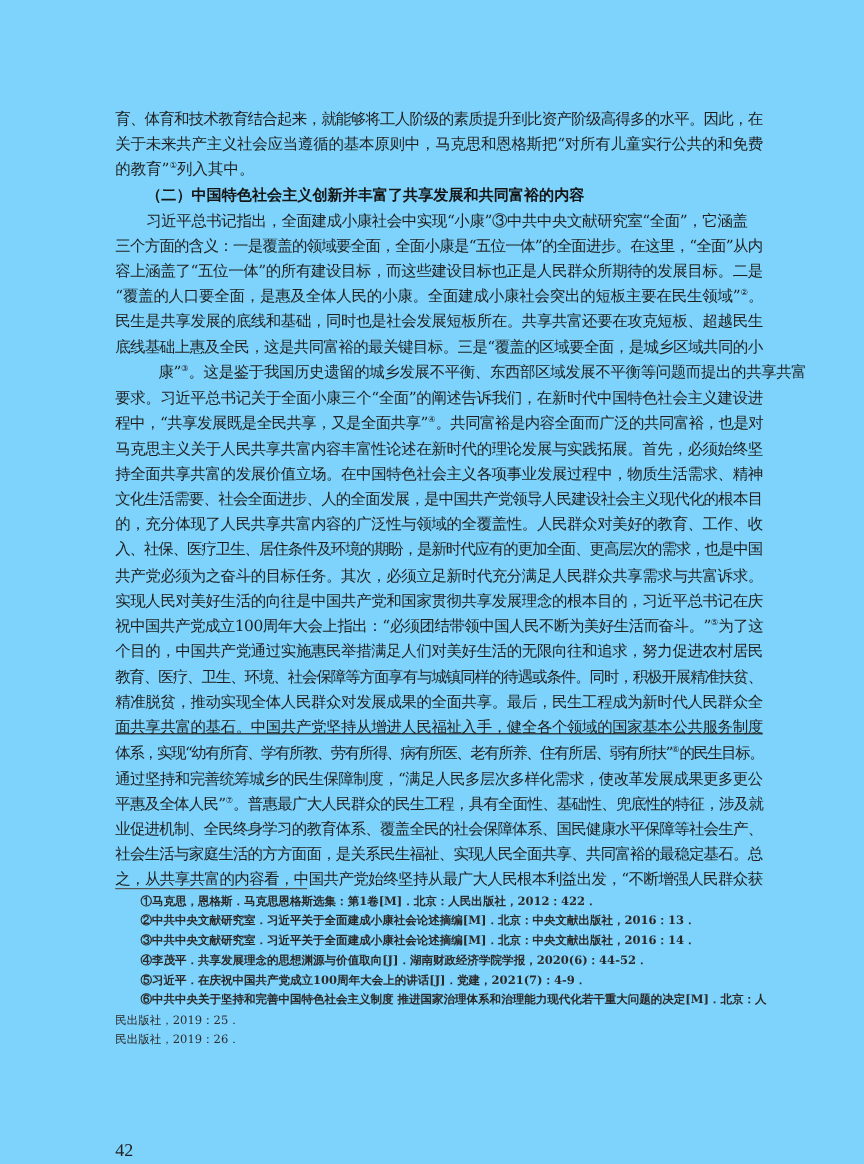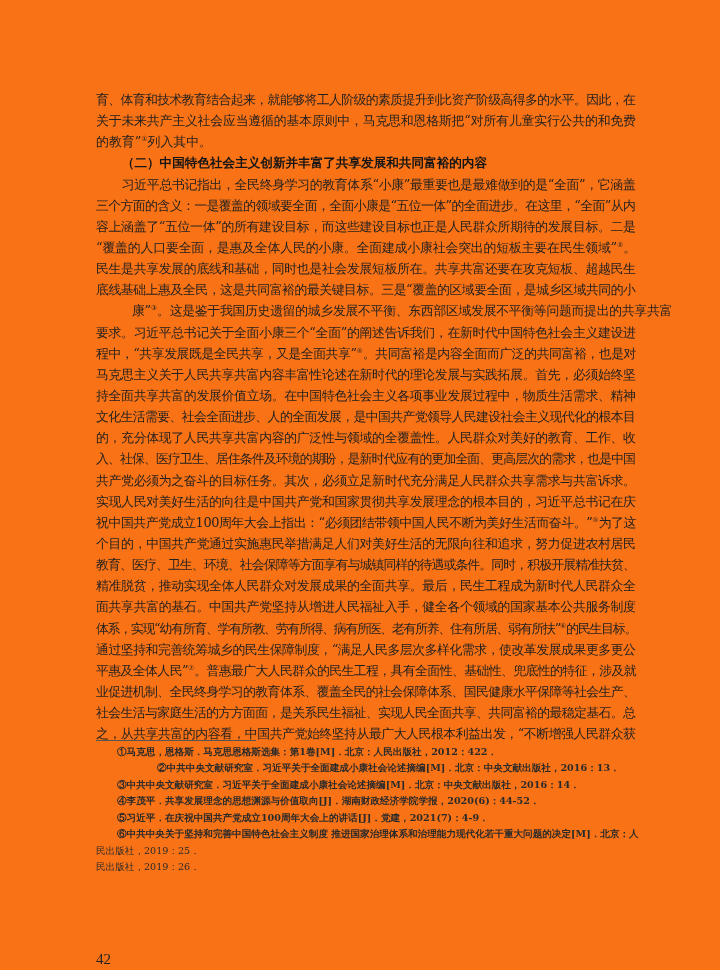--- a/index.html
+++ b/index.html
@@ -1,20 +1,20 @@
 <!DOCTYPE html>
 <html><head>
 <meta charset="utf-8">
 <style>
   html, body { margin: 0; padding: 0; background: #ffffff; }
   .page {
     position: relative;
     width: 720px;
     height: 970px;
-    background: #f97316;
+    background: #7dd3fc;
     overflow: hidden;
     color: #1f1f1f;
     font-family: "DejaVu Serif", "Liberation Serif", serif;
   }
   .body-block {
     position: absolute;
     left: 96px;
     top: 89px;
     width: 540px;
   }
@@ -77,54 +77,54 @@
 <div class="page">
 
   <div class="body-block">
 
     <div class="line j"><span style="letter-spacing: -0.632267px;">育、体育和技术教育结合起来，就能够将工人阶级的素质提升到比资产阶级高得多的水平。因此，在</span></div>
     <div class="line j"><span style="letter-spacing: -0.190476px;">关于未来共产主义社会应当遵循的基本原则中，马克思和恩格斯把“对所有儿童实行公共的和免费</span></div>
     <div class="line"><span style="letter-spacing: 0px;">的教育”<sup class="fnref">①</sup>列入其中。</span></div>
 
     <div class="line indent heading"><span style="letter-spacing: 0px;">（二）中国特色社会主义创新并丰富了共享发展和共同富裕的内容</span></div>
 
-    <div class="line j indent"><span style="letter-spacing: -0.359747px;">习近平总书记指出，全民终身学习的教育体系“小康”最重要也是最难做到的是“全面”，它涵盖</span></div>
+    <div class="line j indent"><span style="letter-spacing: -0.359747px;">习近平总书记指出，全面建成小康社会中实现“小康”③中共中央文献研究室“全面”，它涵盖</span></div>
     <div class="line j"><span style="letter-spacing: -0.617361px;">三个方面的含义：一是覆盖的领域要全面，全面小康是“五位一体”的全面进步。在这里，“全面”从内</span></div>
     <div class="line j"><span style="letter-spacing: -0.33939px;">容上涵盖了“五位一体”的所有建设目标，而这些建设目标也正是人民群众所期待的发展目标。二是</span></div>
     <div class="line j"><span style="letter-spacing: -0.185683px; text-align: right;">“覆盖的人口要全面，是惠及全体人民的小康。全面建成小康社会突出的短板主要在民生领域”<sup class="fnref">②</sup>。</span></div>
     <div class="line j"><span style="letter-spacing: -0.340402px;">民生是共享发展的底线和基础，同时也是社会发展短板所在。共享共富还要在攻克短板、超越民生</span></div>
     <div class="line j"><span style="letter-spacing: -0.485828px;">底线基础上惠及全民，这是共同富裕的最关键目标。三是“覆盖的区域要全面，是城乡区域共同的小</span></div>
     <div class="line j"><span style="letter-spacing: -0.332122px; margin-left: 36px;">康”<sup class="fnref">③</sup>。这是鉴于我国历史遗留的城乡发展不平衡、东西部区域发展不平衡等问题而提出的共享共富</span></div>
     <div class="line j"><span style="letter-spacing: -0.33939px;">要求。习近平总书记关于全面小康三个“全面”的阐述告诉我们，在新时代中国特色社会主义建设进</span></div>
     <div class="line j"><span style="letter-spacing: -0.474432px;">程中，“共享发展既是全民共享，又是全面共享”<sup class="fnref">④</sup>。共同富裕是内容全面而广泛的共同富裕，也是对</span></div>
     <div class="line j"><span style="letter-spacing: -0.340402px;">马克思主义关于人民共享共富内容丰富性论述在新时代的理论发展与实践拓展。首先，必须始终坚</span></div>
     <div class="line j"><span style="letter-spacing: -0.340402px;">持全面共享共富的发展价值立场。在中国特色社会主义各项事业发展过程中，物质生活需求、精神</span></div>
     <div class="line j"><span style="letter-spacing: -0.632267px;">文化生活需要、社会全面进步、人的全面发展，是中国共产党领导人民建设社会主义现代化的根本目</span></div>
     <div class="line j"><span style="letter-spacing: -0.340402px;">的，充分体现了人民共享共富内容的广泛性与领域的全覆盖性。人民群众对美好的教育、工作、收</span></div>
     <div class="line j"><span style="letter-spacing: -0.910866px;">入、社保、医疗卫生、居住条件及环境的期盼，是新时代应有的更加全面、更高层次的需求，也是中国</span></div>
     <div class="line j"><span style="letter-spacing: -0.340402px;">共产党必须为之奋斗的目标任务。其次，必须立足新时代充分满足人民群众共享需求与共富诉求。</span></div>
     <div class="line j"><span style="letter-spacing: -0.340402px;">实现人民对美好生活的向往是中国共产党和国家贯彻共享发展理念的根本目的，习近平总书记在庆</span></div>
     <div class="line j"><span style="letter-spacing: -0.437847px;">祝中国共产党成立100周年大会上指出：“必须团结带领中国人民不断为美好生活而奋斗。”<sup class="fnref">⑤</sup>为了这</span></div>
     <div class="line j"><span style="letter-spacing: -0.340402px;">个目的，中国共产党通过实施惠民举措满足人们对美好生活的无限向往和追求，努力促进农村居民</span></div>
     <div class="line j"><span style="letter-spacing: -0.910866px;">教育、医疗、卫生、环境、社会保障等方面享有与城镇同样的待遇或条件。同时，积极开展精准扶贫、</span></div>
     <div class="line j"><span style="letter-spacing: -0.340402px;">精准脱贫，推动实现全体人民群众对发展成果的全面共享。最后，民生工程成为新时代人民群众全</span></div>
-    <div class="line j"><span style="letter-spacing: -0.340402px;">面共享共富的基石。中国共产党坚持从增进人民福祉入手，健全各个领域的国家基本公共服务制度</span></div>
+    <div class="line j"><span style="letter-spacing: -0.340402px; text-decoration: underline;">面共享共富的基石。中国共产党坚持从增进人民福祉入手，健全各个领域的国家基本公共服务制度</span></div>
     <div class="line j"><span style="letter-spacing: -1.26695px;">体系，实现“幼有所育、学有所教、劳有所得、病有所医、老有所养、住有所居、弱有所扶”<sup class="fnref">⑥</sup>的民生目标。</span></div>
     <div class="line j"><span style="letter-spacing: -0.485828px;">通过坚持和完善统筹城乡的民生保障制度，“满足人民多层次多样化需求，使改革发展成果更多更公</span></div>
     <div class="line j"><span style="letter-spacing: -0.617543px;">平惠及全体人民”<sup class="fnref">⑦</sup>。普惠最广大人民群众的民生工程，具有全面性、基础性、兜底性的特征，涉及就</span></div>
     <div class="line j"><span style="letter-spacing: -0.632267px;">业促进机制、全民终身学习的教育体系、覆盖全民的社会保障体系、国民健康水平保障等社会生产、</span></div>
     <div class="line j"><span style="letter-spacing: -0.632267px;">社会生活与家庭生活的方方面面，是关系民生福祉、实现人民全面共享、共同富裕的最稳定基石。总</span></div>
     <div class="line j"><span style="letter-spacing: -0.485828px;">之，从共享共富的内容看，中国共产党始终坚持从最广大人民根本利益出发，“不断增强人民群众获</span></div>
   </div>
 
   <div class="divider"></div>
 
   <div class="footnotes">
     <div class="fline findent"><span style="letter-spacing: 0px;">①马克思，恩格斯．马克思恩格斯选集：第1卷[M]．北京：人民出版社，2012：422．</span></div>
-    <div class="fline findent"><span style="letter-spacing: 0px; margin-left: 40px;">②中共中央文献研究室．习近平关于全面建成小康社会论述摘编[M]．北京：中央文献出版社，2016：13．</span></div>
+    <div class="fline findent"><span style="letter-spacing: 0px;">②中共中央文献研究室．习近平关于全面建成小康社会论述摘编[M]．北京：中央文献出版社，2016：13．</span></div>
     <div class="fline findent"><span style="letter-spacing: 0px;">③中共中央文献研究室．习近平关于全面建成小康社会论述摘编[M]．北京：中央文献出版社，2016：14．</span></div>
     <div class="fline findent"><span style="letter-spacing: 0px;">④李茂平．共享发展理念的思想渊源与价值取向[J]．湖南财政经济学院学报，2020(6)：44-52．</span></div>
     <div class="fline findent"><span style="letter-spacing: 0px;">⑤习近平．在庆祝中国共产党成立100周年大会上的讲话[J]．党建，2021(7)：4-9．</span></div>
     <div class="fline findent j"><span style="letter-spacing: -0.00426136px;">⑥中共中央关于坚持和完善中国特色社会主义制度 推进国家治理体系和治理能力现代化若干重大问题的决定[M]．北京：人</span></div>
     <div class="fline"><span style="letter-spacing: 0px;">民出版社，2019：25．</span></div>
     <div class="fline"><span style="letter-spacing: 0px;">民出版社，2019：26．</span></div>
   </div>
 
   <div class="pagenum">42</div>
 </div>

